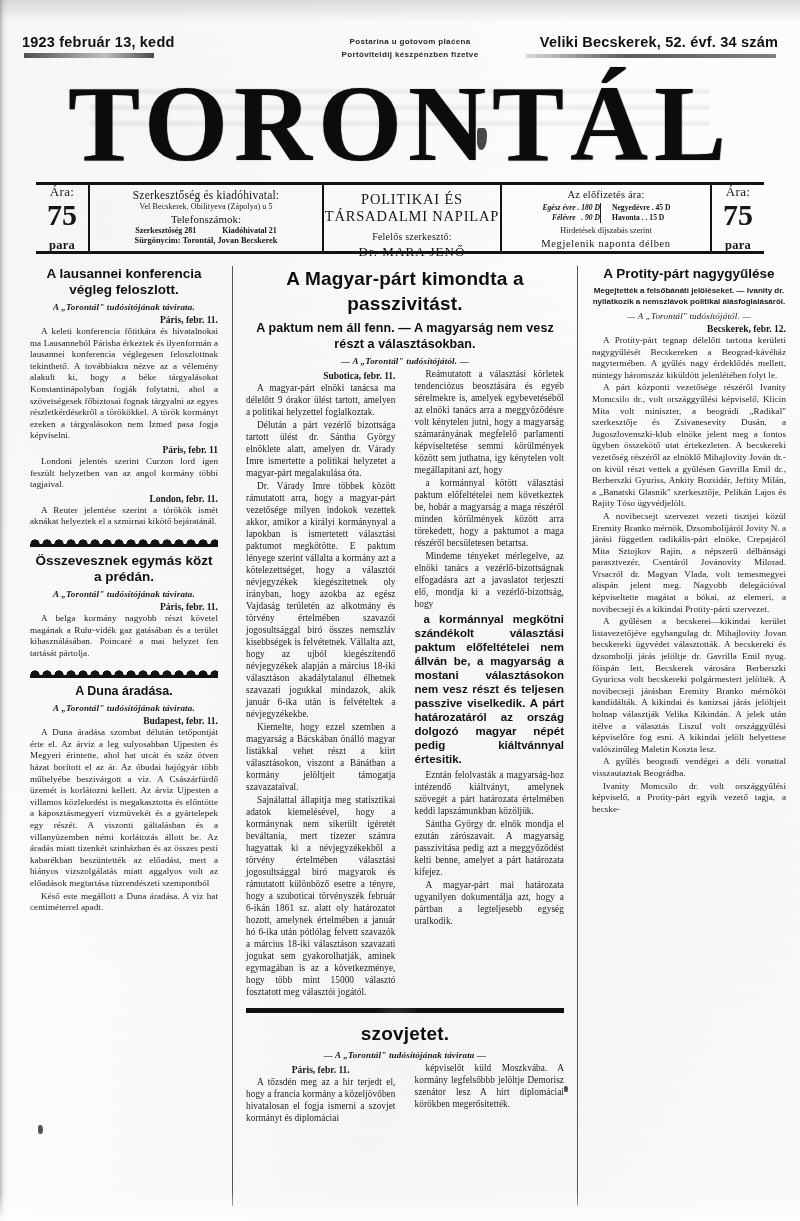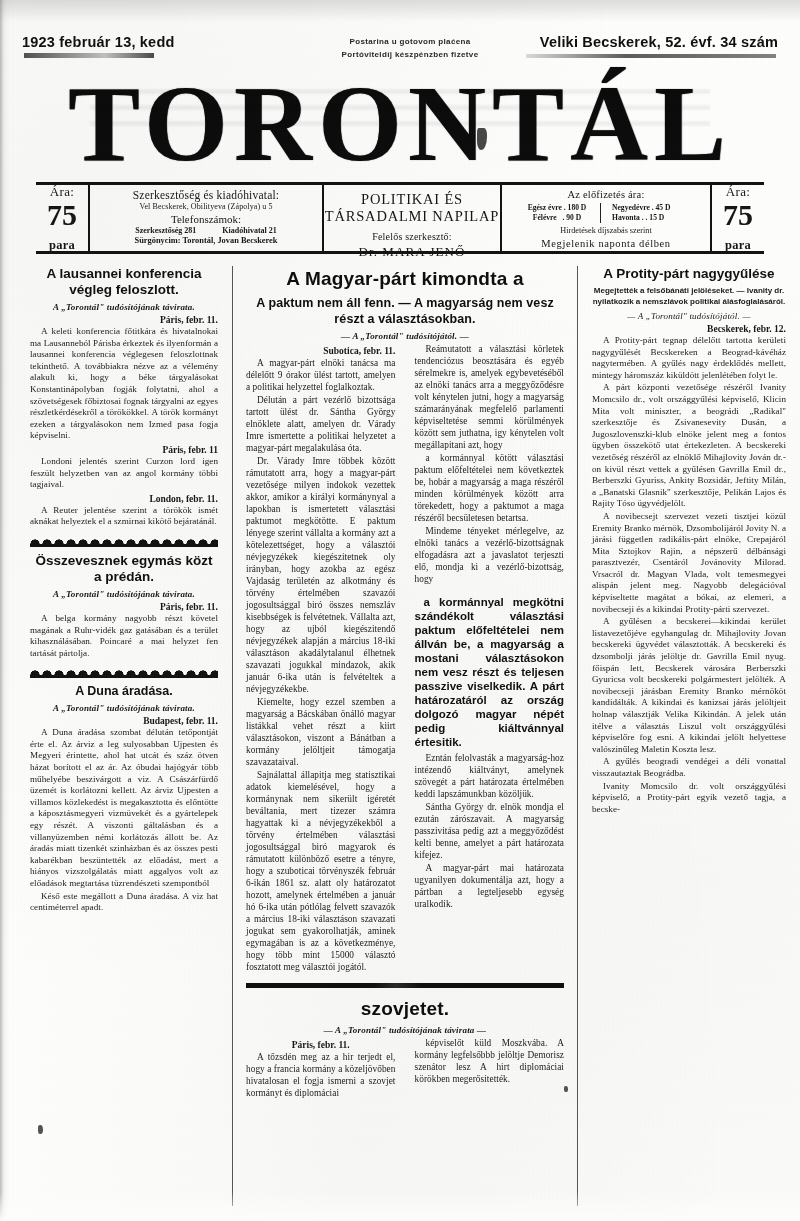--- a/index.html
+++ b/index.html
@@ -137,21 +137,21 @@
   .center-cell .resp { font-size: 10px; margin-top: 6px; letter-spacing: .2px; }
   .center-cell .editor { font-size: 13px; letter-spacing: 1.1px; margin-top: 2px; }
 
   .subs-cell {
     flex: 0 0 208px; width: 208px; text-align: center; padding-top: 4px;
     font-family: "Liberation Serif", serif;
   }
   .subs-cell .hd { font-size: 10.5px; letter-spacing: .2px; }
   .subs-cell .rows { margin-top: 3px; font-size: 7.6px; font-weight: bold; line-height: 10px; }
   .subs-cell .rows .r { display: flex; justify-content: center; }
-  .subs-cell .rows .c1 { width: 86px; text-align: center; padding-left: 6px; }
+  .subs-cell .rows .c1 { width: 86px; text-align: right; padding-left: 6px; font-style: italic; }
   .subs-cell .rows .sep { width: 4px; border-left: 1px solid #222; }
   .subs-cell .rows .c2 { width: 92px; text-align: left; padding-left: 7px; }
   .subs-cell .ads { font-size: 8.2px; margin-top: 3px; }
   .subs-cell .daily { font-size: 10.5px; margin-top: 3px; letter-spacing: .6px; }
 
   
   .cols {
     position: absolute; left: 30px; top: 266px; width: 740px; height: 940px;
     display: flex;
   }
@@ -195,21 +195,21 @@
     font-family: "Liberation Serif", serif;
     font-size: 9.1px; line-height: 11.6px; letter-spacing: .05px;
     color: #1b1b1b;
   }
   .col-mid p.body { font-size: 9.3px; line-height: 12px; }
   p.body + p.body { margin-top: 1px; }
 
   .boldblock {
     font-family: "Liberation Sans", sans-serif;
     font-weight: bold; font-size: 11.5px; line-height: 14px;
-    text-align: justify; text-indent: 9px; margin: 10px 0 3px; color: #111;
+    text-align: justify; text-indent: 9px; margin: 2px 0 3px; color: #111;
   }
 
   .wavy-rule {
     height: 10px; margin: 9px 0 6px; position: relative;
   }
   .wavy-rule .bar { position: absolute; left: 0; right: 0; bottom: 0; height: 3px; background: #141414; }
   .wavy-rule .teeth {
     position: absolute; left: 0; right: 0; bottom: 3px; height: 7px;
     background-image: radial-gradient(circle at 5px 7px, #141414 4.4px, rgba(0,0,0,0) 4.8px);
     background-size: 12px 8px; background-repeat: repeat-x;
@@ -358,20 +358,21 @@
       </div>
     </div>
 
     <div class="col-rule"></div>
 
     <div class="col col-mid">
 
       <div>
         <div class="hl-main hl-1">
           <div>A Magyar-párt kimondta a</div>
+          <div>passzivitást.</div>
         </div>
         <div class="hl-main hl-2">A paktum nem áll fenn. — A magyarság nem vesz részt a választásokban.</div>
         <div class="credit b">— A „Torontál" tudósítójától. —</div>
 
         <div class="mid-split">
           <div class="half">
             <div class="dateline">Subotica, febr. 11.</div>
             <p class="body">A magyar-párt elnöki tanácsa ma délelőtt 9 órakor ülést tartott, amelyen a politikai helyzettel foglalkoztak.</p>
             <p class="body">Délután a párt vezérlő bizottsága tartott ülést dr. Sántha György elnöklete alatt, amelyen dr. Várady Imre ismertette a politikai helyzetet a magyar-párt megalakulása óta.</p>
             <p class="body">Dr. Várady Imre többek között rámutatott arra, hogy a magyar-párt vezetősége milyen indokok vezettek akkor, amikor a királyi kormánynyal a lapokban is ismertetett választási paktumot megkötötte. E paktum lényege szerint vállalta a kormány azt a kötelezettséget, hogy a választói névjegyzékek kiegészitetnek oly irányban, hogy azokba az egész Vajdaság területén az alkotmány és törvény értelmében szavazói jogosultsággal biró összes nemszláv kisebbségek is felvétetnek. Vállalta azt, hogy az ujból kiegészitendő névjegyzékek alapján a március 18-iki választáson akadálytalanul élhetnek szavazati jogukkal mindazok, akik január 6-ika után is felvételtek a névjegyzékekbe.</p>

